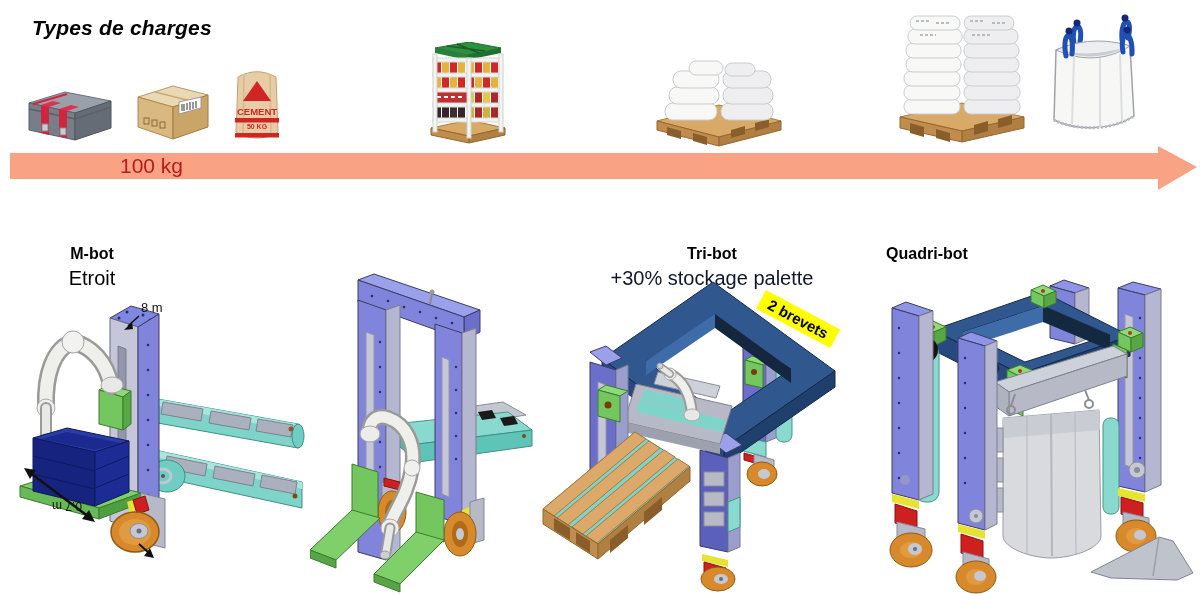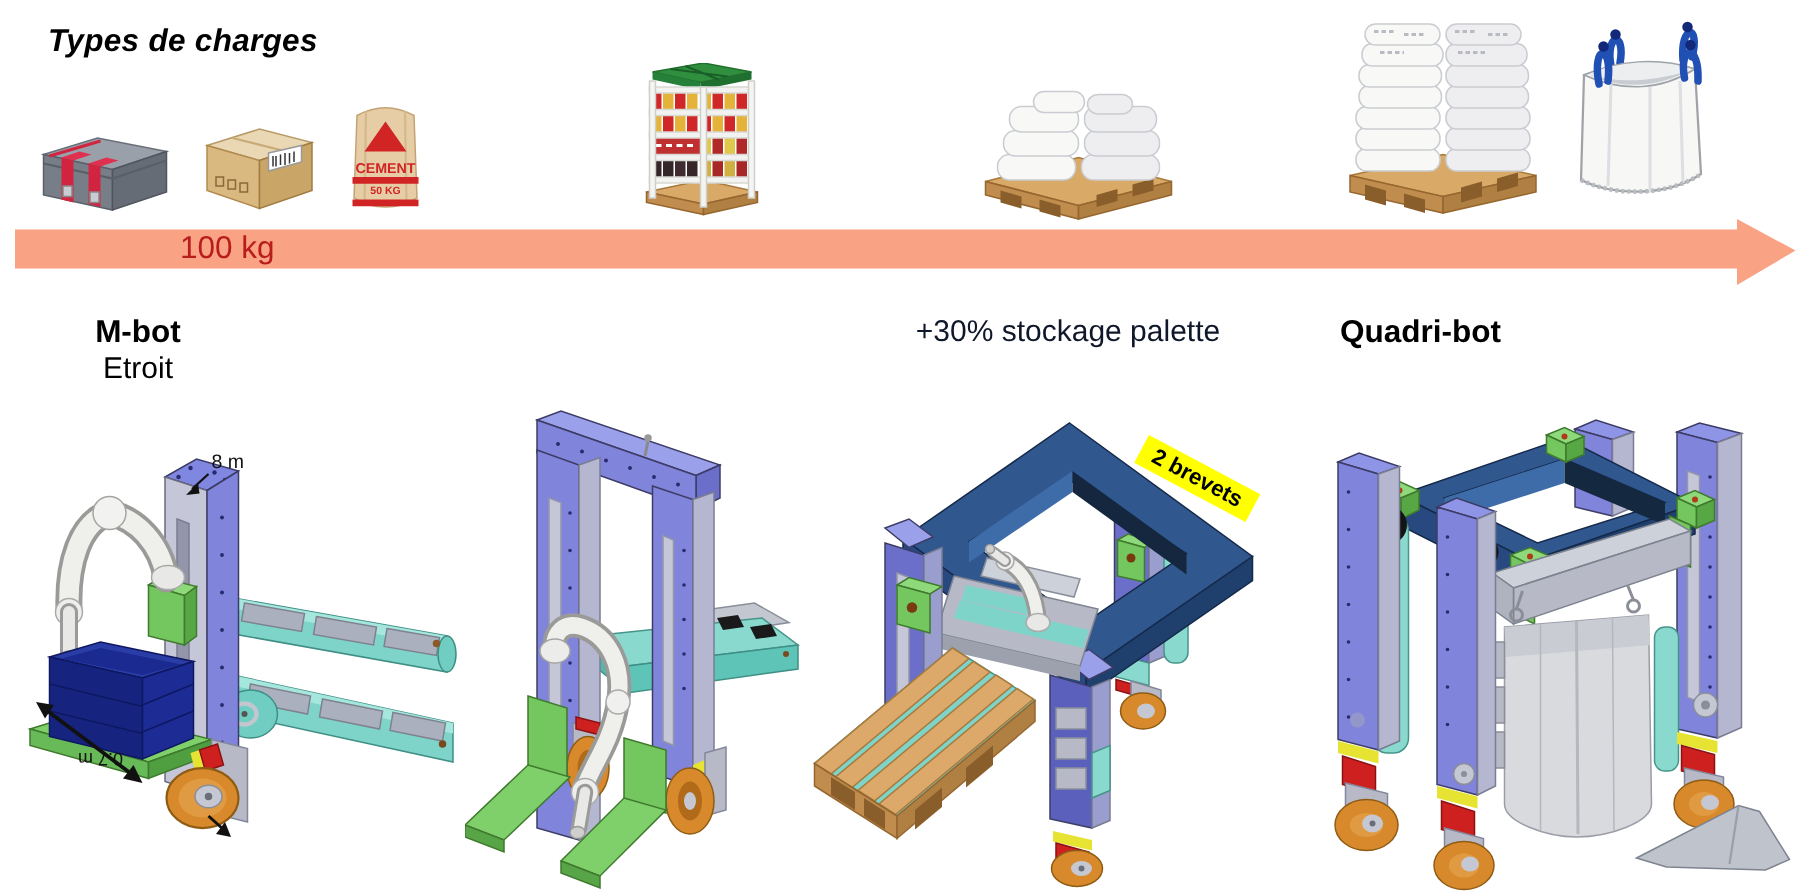--- a/index.html
+++ b/index.html
@@ -2,21 +2,21 @@
 <html><head>
 <meta charset="utf-8">
 <style>
   html,body{margin:0;padding:0;background:#ffffff;}
   .slide{position:relative;width:1200px;height:594px;background:#ffffff;overflow:hidden;
          font-family:"Liberation Sans",sans-serif;color:#000;}
   .abs{position:absolute;}
   .title{left:32px;top:16px;font-size:21px;font-weight:bold;letter-spacing:.2px;font-style:italic;}
   .axis-label{left:120px;top:152px;font-size:21px;color:#b91c1c;line-height:27px;}
   .robot-col{top:209px;text-align:center;}
-  .robot-name{font-size:21px;font-weight:bold;line-height:25px;}
+  .robot-name{font-size:16px;font-weight:bold;line-height:25px;margin-top:32px;}
   .robot-sub{font-size:20px;line-height:25px;margin-top:0;}
   .red{color:#0f172a;}
   .badge{left:766px;top:290px;background:#ffff00;color:#000;font-size:15px;font-weight:bold;
          padding:2px 9px;transform:rotate(28deg);transform-origin:left top;white-space:nowrap;}
   svg{display:block;}
 </style>
 </head>
 <body>
 
 <div class="slide">
@@ -181,23 +181,24 @@
   </svg>
   <div class="abs axis-label">100 kg</div>
 
   <div class="abs robot-col" style="left:12px;width:160px">
     <div class="robot-name">M-bot</div>
     <div class="robot-sub">Etroit</div>
   </div>
   <div class="abs robot-col" style="left:344px;width:160px">
   </div>
   <div class="abs robot-col" style="left:562px;width:300px">
+    <div class="robot-name">Tri-bot</div>
     <div class="robot-sub red">+30% stockage palette</div>
   </div>
-  <div class="abs robot-col" style="left:812px;width:270px">
+  <div class="abs robot-col" style="left:792px;width:270px">
     <div class="robot-name">Quadri-bot</div>
   </div>
 
   <svg class="abs" style="left:15px;top:290px" width="290" height="295" viewBox="0 0 290 295">
     <g>
       <polygon points="137,108 283,134 283,158 137,132" fill="#7fd4c9" stroke="#3f8f85"></polygon>
       <polygon points="137,108 283,134 283,141 137,115" fill="#a5e6dd"></polygon>
       <polygon points="148,112 188,119 186,131 146,124" fill="#aab0bd" stroke="#7d828e"></polygon>
       <polygon points="196,121 236,128 234,140 194,133" fill="#aab0bd" stroke="#7d828e"></polygon>
       <polygon points="243,129 278,135 276,147 241,141" fill="#aab0bd" stroke="#7d828e"></polygon>

